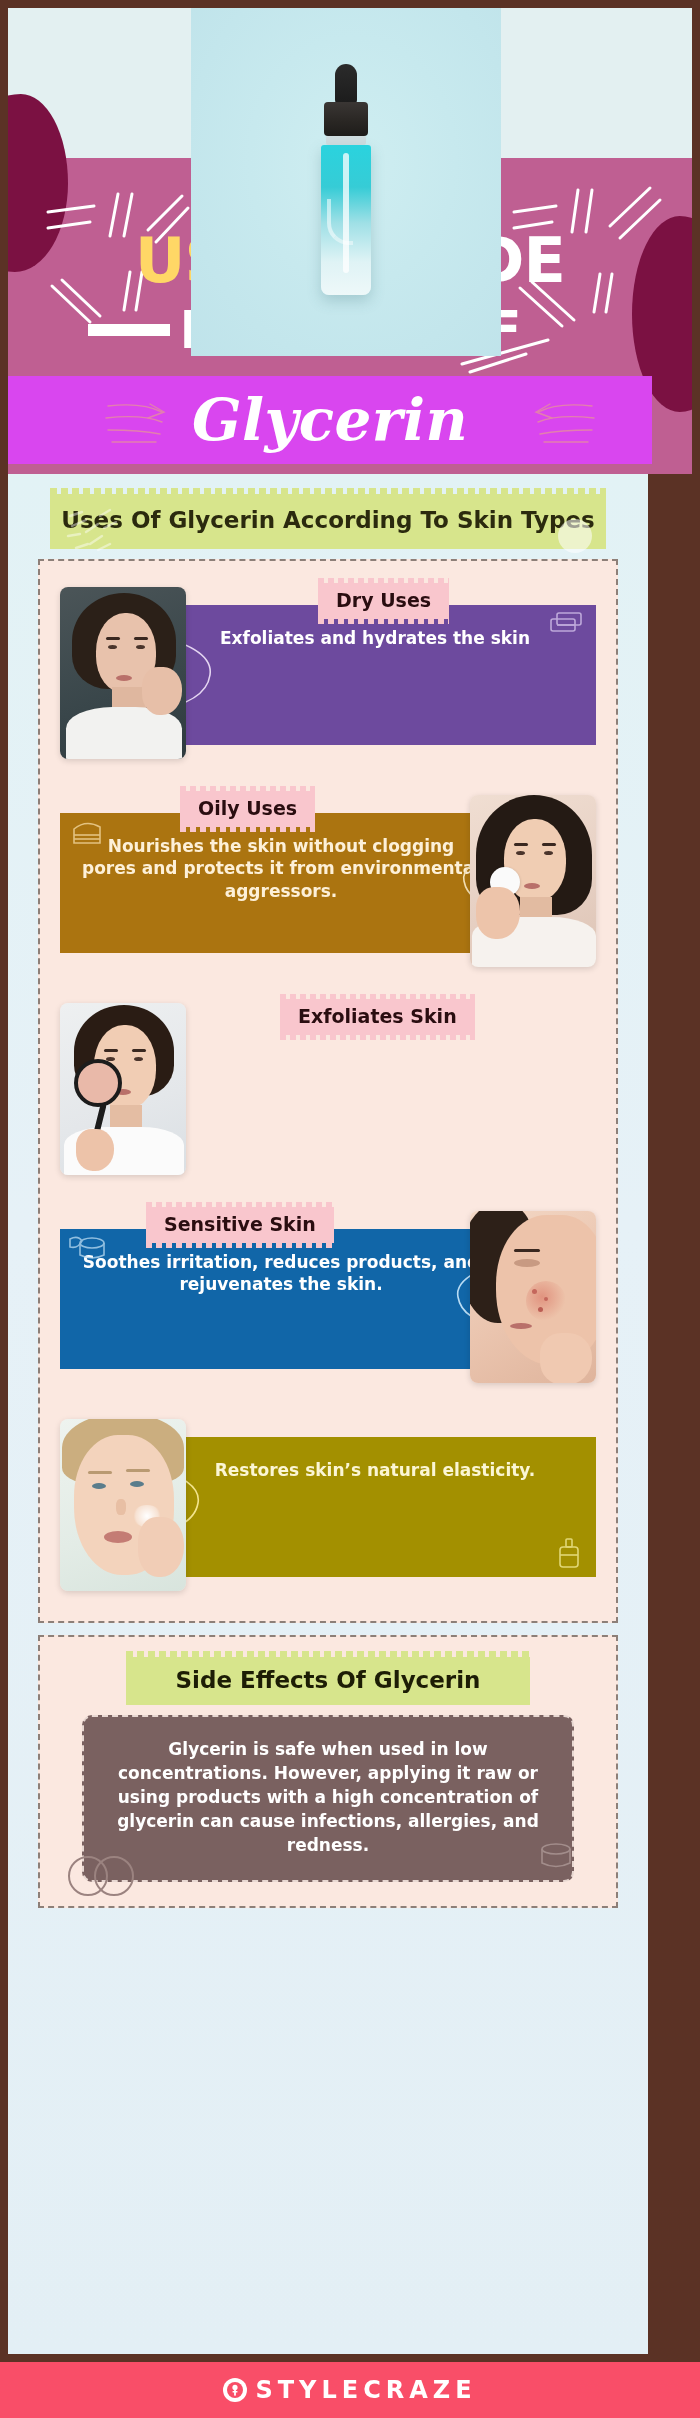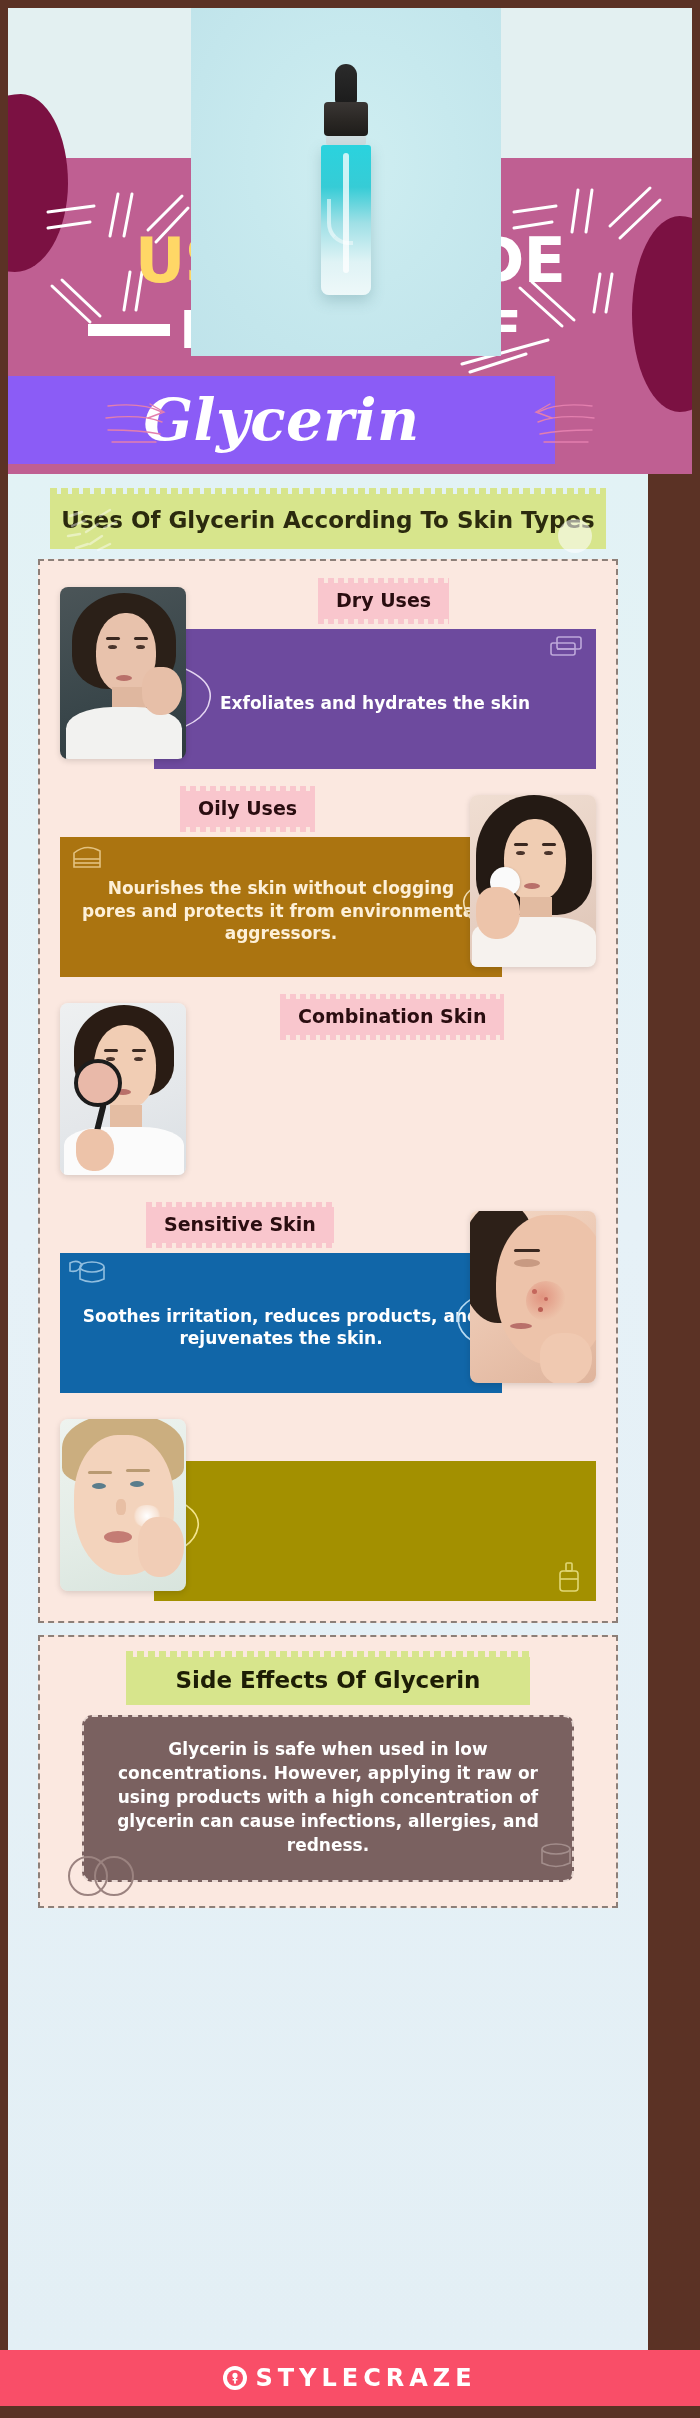--- a/index.html
+++ b/index.html
@@ -91,22 +91,22 @@
     position:absolute; left:0; top:296px; width:684px;
     display:flex; align-items:center; justify-content:center; gap:10px;
   }
   .rule { width:82px; height:12px; background:#fff; }
   .title-2 {
     font-family:"DejaVu Sans", sans-serif;
     font-weight:bold; font-size:52px; line-height:1; letter-spacing:-1px;
     color:#fff; white-space:nowrap;
   }
   .title-script-band {
-    position:absolute; left:0; top:368px; width:547px; height:88px;
-    background:#8b5cf6;
+    position:absolute; left:0; top:368px; width:644px; height:88px;
+    background:#d946ef;
     display:flex; align-items:center; justify-content:center;
   }
   .title-script {
     font-family:"DejaVu Serif", serif;
     font-style:italic; font-weight:bold;
     font-size:58px; color:#fff; letter-spacing:0.5px;
     line-height:1;
   }
   .fan { position:absolute; }
   .fan.left  { left:96px;  top:388px; }
@@ -156,22 +156,22 @@
 
   .photo {
     position:absolute; top:12px; width:126px; height:172px;
     border-radius:8px; overflow:hidden; z-index:3;
     box-shadow:0 2px 6px rgba(0,0,0,.14);
   }
   .photo.left  { left:10px; }
   .photo.right { right:10px; }
 
   .panel {
-    position:absolute; top:54px; height:140px; z-index:1;
-    display:flex; align-items:center; justify-content:center;
+    position:absolute; top:30px; height:140px; z-index:1;
+    display:flex; justify-content:center;
     padding:22px 18px 14px;
   }
   .panel-text {
     font-family:"DejaVu Sans", sans-serif;
     font-weight:bold; font-size:17px; line-height:1.32;
     text-align:center;
   }
 
   .pill {
     position:absolute; top:8px; z-index:4;
@@ -244,21 +244,21 @@
     font-family:"DejaVu Sans", sans-serif;
     font-weight:bold; font-size:17px; line-height:1.42;
     color:#ffffff; text-align:center;
     border:2px dashed #e8d8d2;
   }
   .se-rings { position:absolute; left:-18px; bottom:-20px; z-index:5; }
   .se-jar   { position:absolute; right:-6px; bottom:6px; opacity:.5; }
 
   
   .footer {
-    position:absolute; left:0; bottom:12px;
+    position:absolute; left:0; bottom:0;
     width:700px; height:56px;
     background:#f94e68;
     display:flex; align-items:center; justify-content:center; gap:8px;
   }
   .footer-logo {
     width:24px; height:24px; border-radius:50%; background:#fff;
     display:flex; align-items:center; justify-content:center;
   }
   .footer-logo svg { display:block; }
   .footer-text {
@@ -472,21 +472,21 @@
             <div class="eye" style="left:46px;top:54px;"></div>
             <div class="eye" style="left:74px;top:54px;"></div>
             <div class="lip" style="left:55px;top:86px;"></div>
             <div class="neck" style="left:50px;top:102px;width:32px;height:24px;background:#e4bda3;"></div>
             <div class="top" style="left:4px;top:124px;width:120px;height:50px;background:#fbfbfb;border-radius:36% 36% 0 0;"></div>
             <div style="position:absolute;left:14px;top:56px;width:48px;height:48px;border-radius:50%;border:4px solid #1c1c1c;background:#e9b9a9;"></div>
             <div style="position:absolute;left:36px;top:100px;width:6px;height:40px;background:#1c1c1c;transform:rotate(14deg);border-radius:3px;"></div>
             <div class="hand" style="left:16px;top:126px;width:38px;height:42px;background:#edc3a9;"></div>
           </div>
         </div>
-        <div class="pill">Combination Skin</div>
+        <div class="pill">Exfoliates Skin</div>
       </div>
 
       <div class="card c-sens">
         <div class="photo right">
           <div class="pimg">
             <div class="bg" style="background:linear-gradient(150deg,#f3d8c6,#eac4ae 55%,#dfb49c)"></div>
             <div class="hair" style="left:-10px;top:-8px;width:76px;height:120px;background:#2d2018;border-radius:50% 40% 40% 50%;"></div>
             <div class="face" style="left:26px;top:4px;width:110px;height:150px;background:#edc3aa;border-radius:46% 40% 44% 50%;"></div>
             <div style="position:absolute;left:44px;top:48px;width:26px;height:8px;border-radius:50%;background:#c89a82;"></div>
             <div class="brow" style="left:44px;top:38px;width:26px;"></div>
@@ -527,20 +527,21 @@
             <div style="position:absolute;left:56px;top:80px;width:10px;height:16px;border-radius:40%;background:#e8bfa4;"></div>
             <div class="lip" style="left:44px;top:112px;width:28px;height:12px;background:#c47c74;"></div>
             <div style="position:absolute;left:72px;top:86px;width:30px;height:22px;border-radius:50%;background:radial-gradient(circle,#fff 0%, rgba(255,255,255,.35) 60%, rgba(255,255,255,0) 72%);"></div>
             <div class="hand" style="left:78px;top:98px;width:46px;height:60px;background:#f1cdb6;"></div>
           </div>
         </div>
         <div class="panel">
           <svg class="loop" width="60" height="76" viewBox="0 0 60 76" style="left:-8px;top:26px;">
             <path d="M6 4 Q56 18 52 40 Q48 64 4 72" stroke="#f3e58e" stroke-width="1.6" fill="none"></path>
           </svg>
+          <div class="panel-text">Restores skin’s natural elasticity.</div>
           <svg class="deco-icon" width="40" height="36" viewBox="0 0 40 36" style="right:6px;bottom:6px;">
             <g stroke="#f6ef9e" stroke-width="1.6" fill="none">
               <rect x="10" y="12" width="18" height="20" rx="3"></rect>
               <rect x="16" y="4" width="6" height="8" rx="1"></rect>
               <path d="M10 20 L28 20"></path>
             </g>
           </svg>
         </div>
       </div>
 

